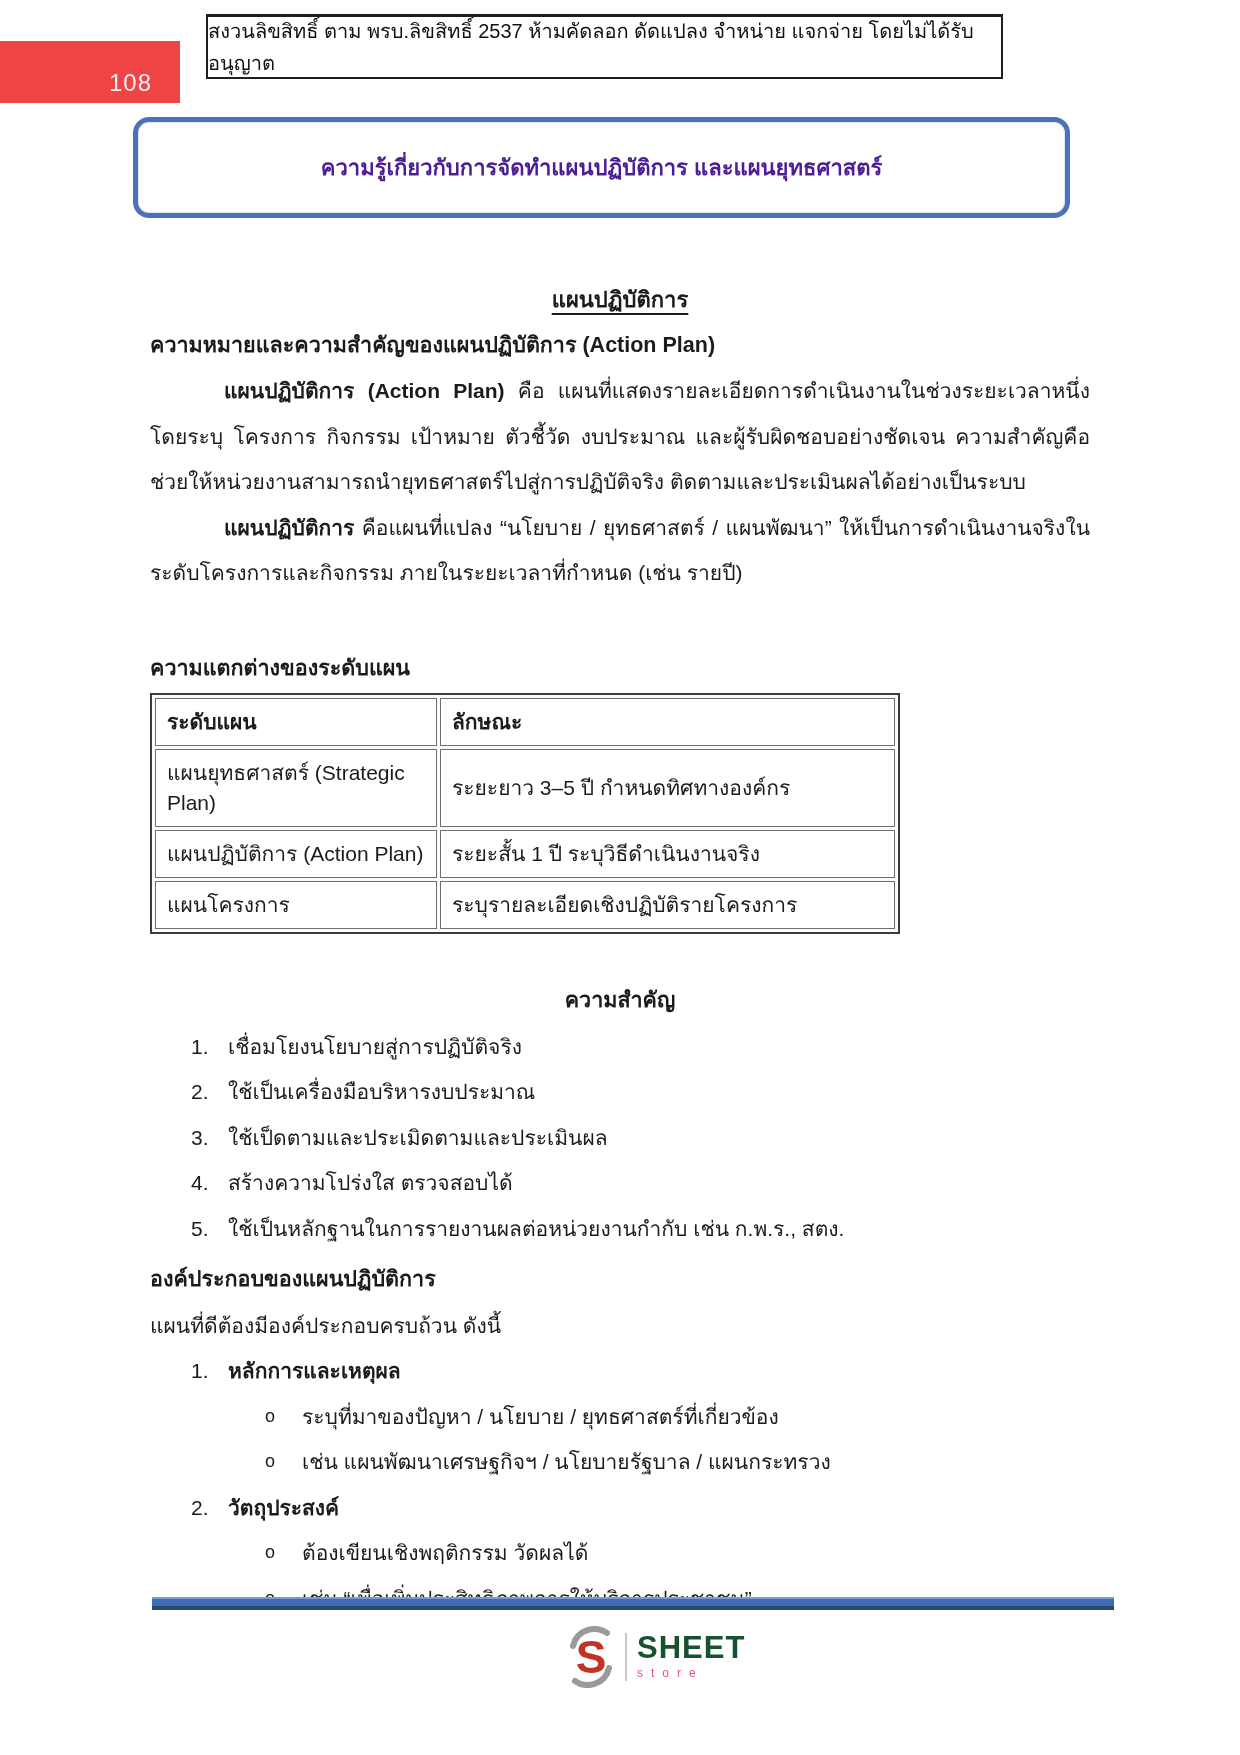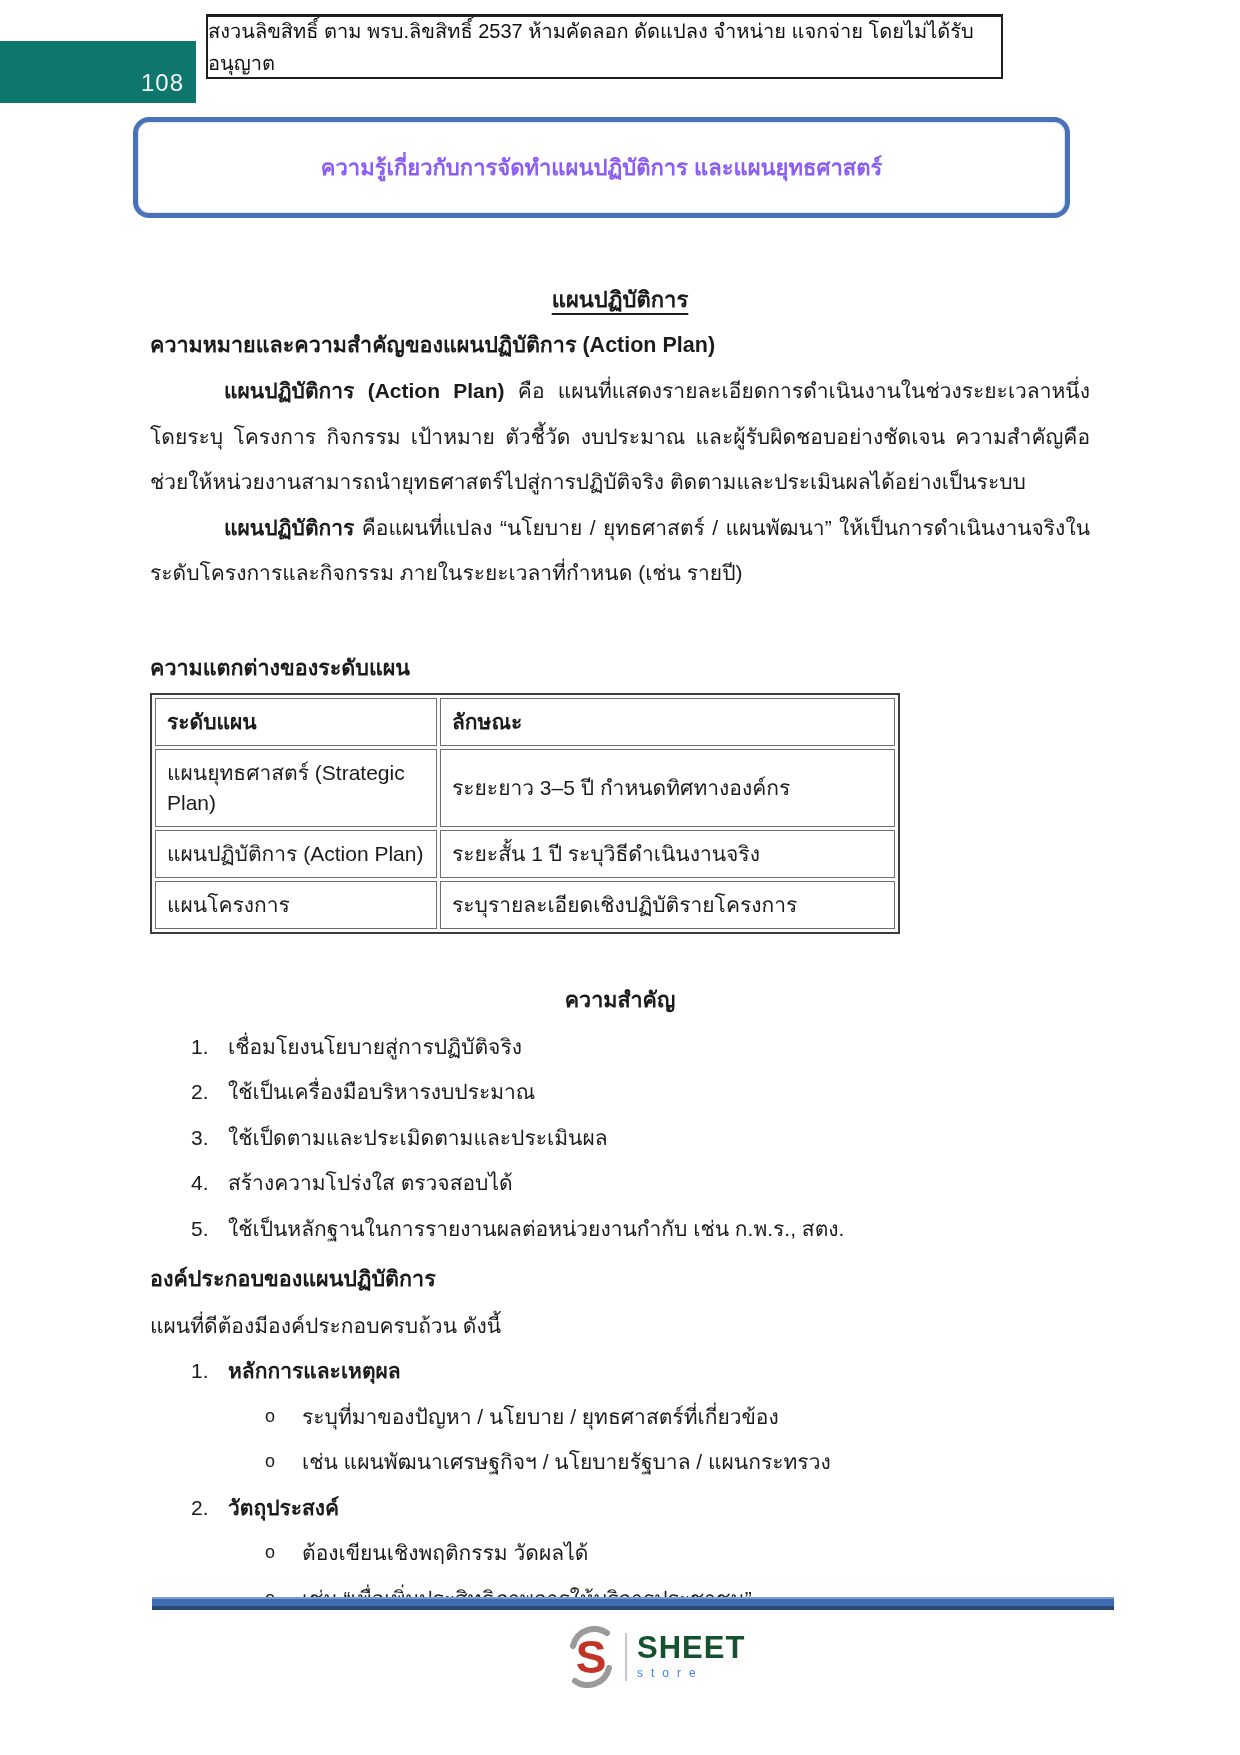--- a/index.html
+++ b/index.html
@@ -7,42 +7,42 @@
   body {
     width:1240px; height:1755px;
     position:relative;
     font-family:"Liberation Sans", sans-serif;
     color:#1b1b1b;
     overflow:hidden;
   }
 
   
   .page-number-box {
-    position:absolute; left:0; top:41px; width:196px; height:62px;
-    background:#0f766e; color:#f2f2f2;
+    position:absolute; left:0; top:41px; width:180px; height:62px;
+    background:#ef4444; color:#f2f2f2;
     display:flex; justify-content:flex-end; align-items:flex-end;
-    padding:0 12px 6px 0;
+    padding:0 28px 6px 0;
     font-size:24px; letter-spacing:1px;
   }
   .copyright-box {
     position:absolute; left:206px; top:14px; width:797px; height:65px;
     border:2px solid #1f1f1f; border-top-width:3px;
     display:flex; align-items:center; justify-content:center;
     font-size:20px; color:#111;
     background:#fff;
   }
   .title-banner {
     position:absolute; left:133px; top:117px; width:937px; height:101px;
     border:5px solid #4a72b8; border-radius:16px;
     box-shadow:inset 0 0 0 1px #dde6f4;
     display:flex; align-items:center; justify-content:center;
     background:#fff;
   }
   .title-banner .title-text {
-    font-size:22px; font-weight:700; color:#8b5cf6; text-align:center;
+    font-size:22px; font-weight:700; color:#4c1d95; text-align:center;
   }
 
   
   .content {
     position:relative;
     margin:11px 150px;
     padding-top:266px;
     font-size:21px;
     line-height:45.5px;
   }
@@ -98,21 +98,21 @@
   }
   .brand-icon { width:56px; height:62px; }
   .brand-divider {
     width:2px; height:48px; background:#c9c9c9; margin:0 10px 0 6px;
   }
   .brand-text { display:flex; flex-direction:column; justify-content:center; }
   .brand-name {
     font-size:31px; font-weight:700; color:#14532d; letter-spacing:1px; line-height:30px;
   }
   .brand-sub {
-    font-size:12px; color:#3b82f6; letter-spacing:8px; line-height:16px; margin-top:2px;
+    font-size:12px; color:#ec4899; letter-spacing:8px; line-height:16px; margin-top:2px;
   }
 </style>
 </head>
 <body>
 
 <div class="page-number-box">
   <span>108</span>
 </div>
 
 <div class="copyright-box">

